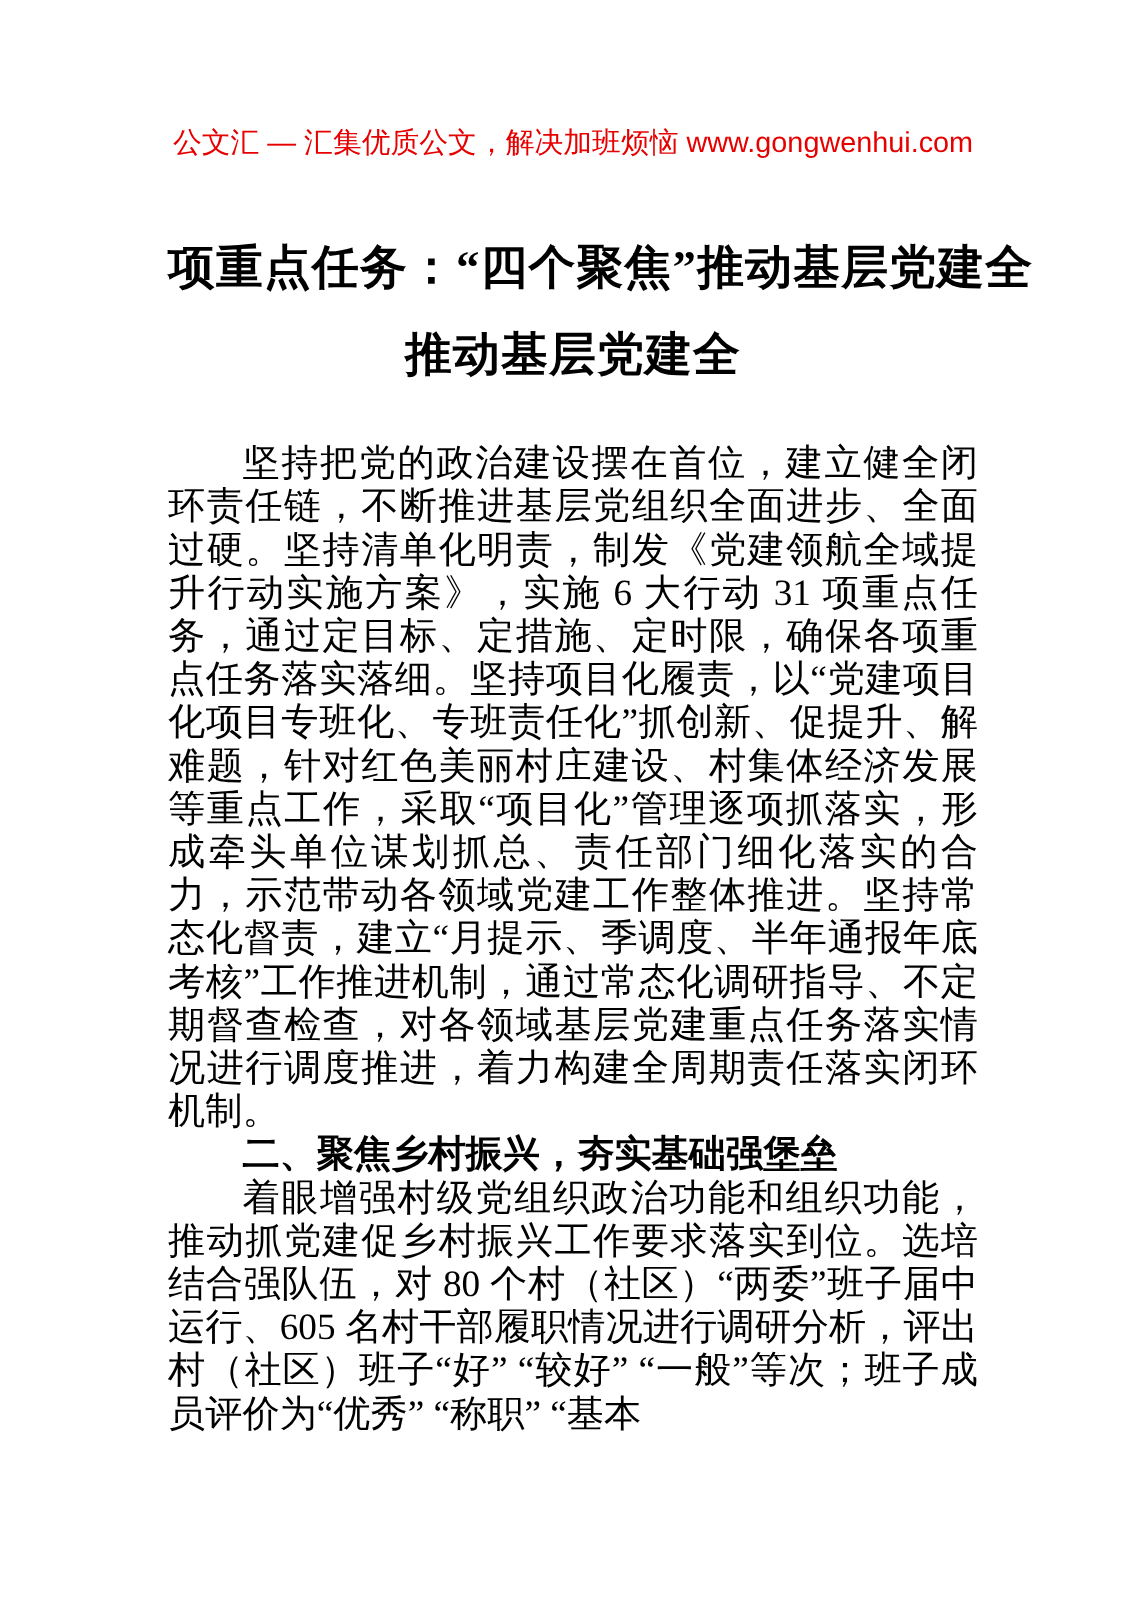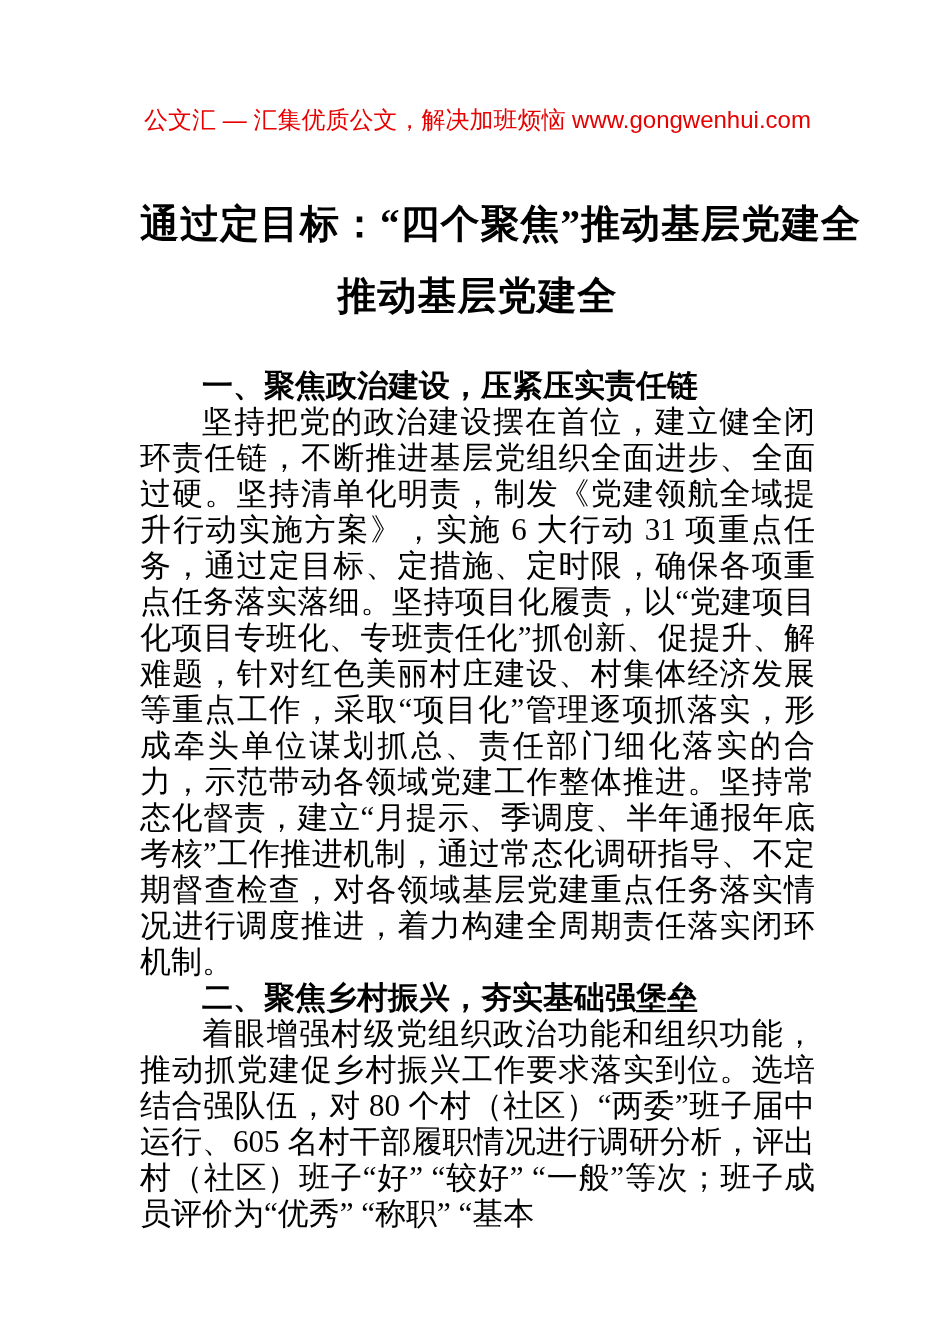--- a/index.html
+++ b/index.html
@@ -47,26 +47,25 @@
   .doc-body p.heading { font-weight: bold; }
 </style>
 </head>
 <body>
 
 <div class="page">
 
   <div class="promo">公文汇 — 汇集优质公文，解决加班烦恼 www.gongwenhui.com</div>
 
   <h1 class="title">
-    <span class="title-line">通过定目标：“四个聚焦”推动基层党建全</span>
+    <span class="title-line">项重点任务：“四个聚焦”推动基层党建全</span>
     <span class="title-line">推动基层党建全</span>
   </h1>
 
   <div class="doc-body">
 
-    <p class="heading">一、聚焦政治建设，压紧压实责任链</p>
     <p>坚持把党的政治建设摆在首位，建立健全闭环责任链，不断推进基层党组织全面进步、全面过硬。坚持清单化明责，制发《党建领航全域提升行动实施方案》，实施 6 大行动 31 项重点任务，通过定目标、定措施、定时限，确保各项重点任务落实落细。坚持项目化履责，以“党建项目化项目专班化、专班责任化”抓创新、促提升、解难题，针对红色美丽村庄建设、村集体经济发展等重点工作，采取“项目化”管理逐项抓落实，形成牵头单位谋划抓总、责任部门细化落实的合力，示范带动各领域党建工作整体推进。坚持常态化督责，建立“月提示、季调度、半年通报年底考核”工作推进机制，通过常态化调研指导、不定期督查检查，对各领域基层党建重点任务落实情况进行调度推进，着力构建全周期责任落实闭环机制。</p>
 
     <p class="heading">二、聚焦乡村振兴，夯实基础强堡垒</p>
     <p>着眼增强村级党组织政治功能和组织功能，推动抓党建促乡村振兴工作要求落实到位。选培结合强队伍，对 80 个村（社区）“两委”班子届中运行、605 名村干部履职情况进行调研分析，评出村（社区）班子“好” “较好” “一般”等次；班子成员评价为“优秀” “称职” “基本</p>
   </div>
 
 </div>
 
 </body></html>

